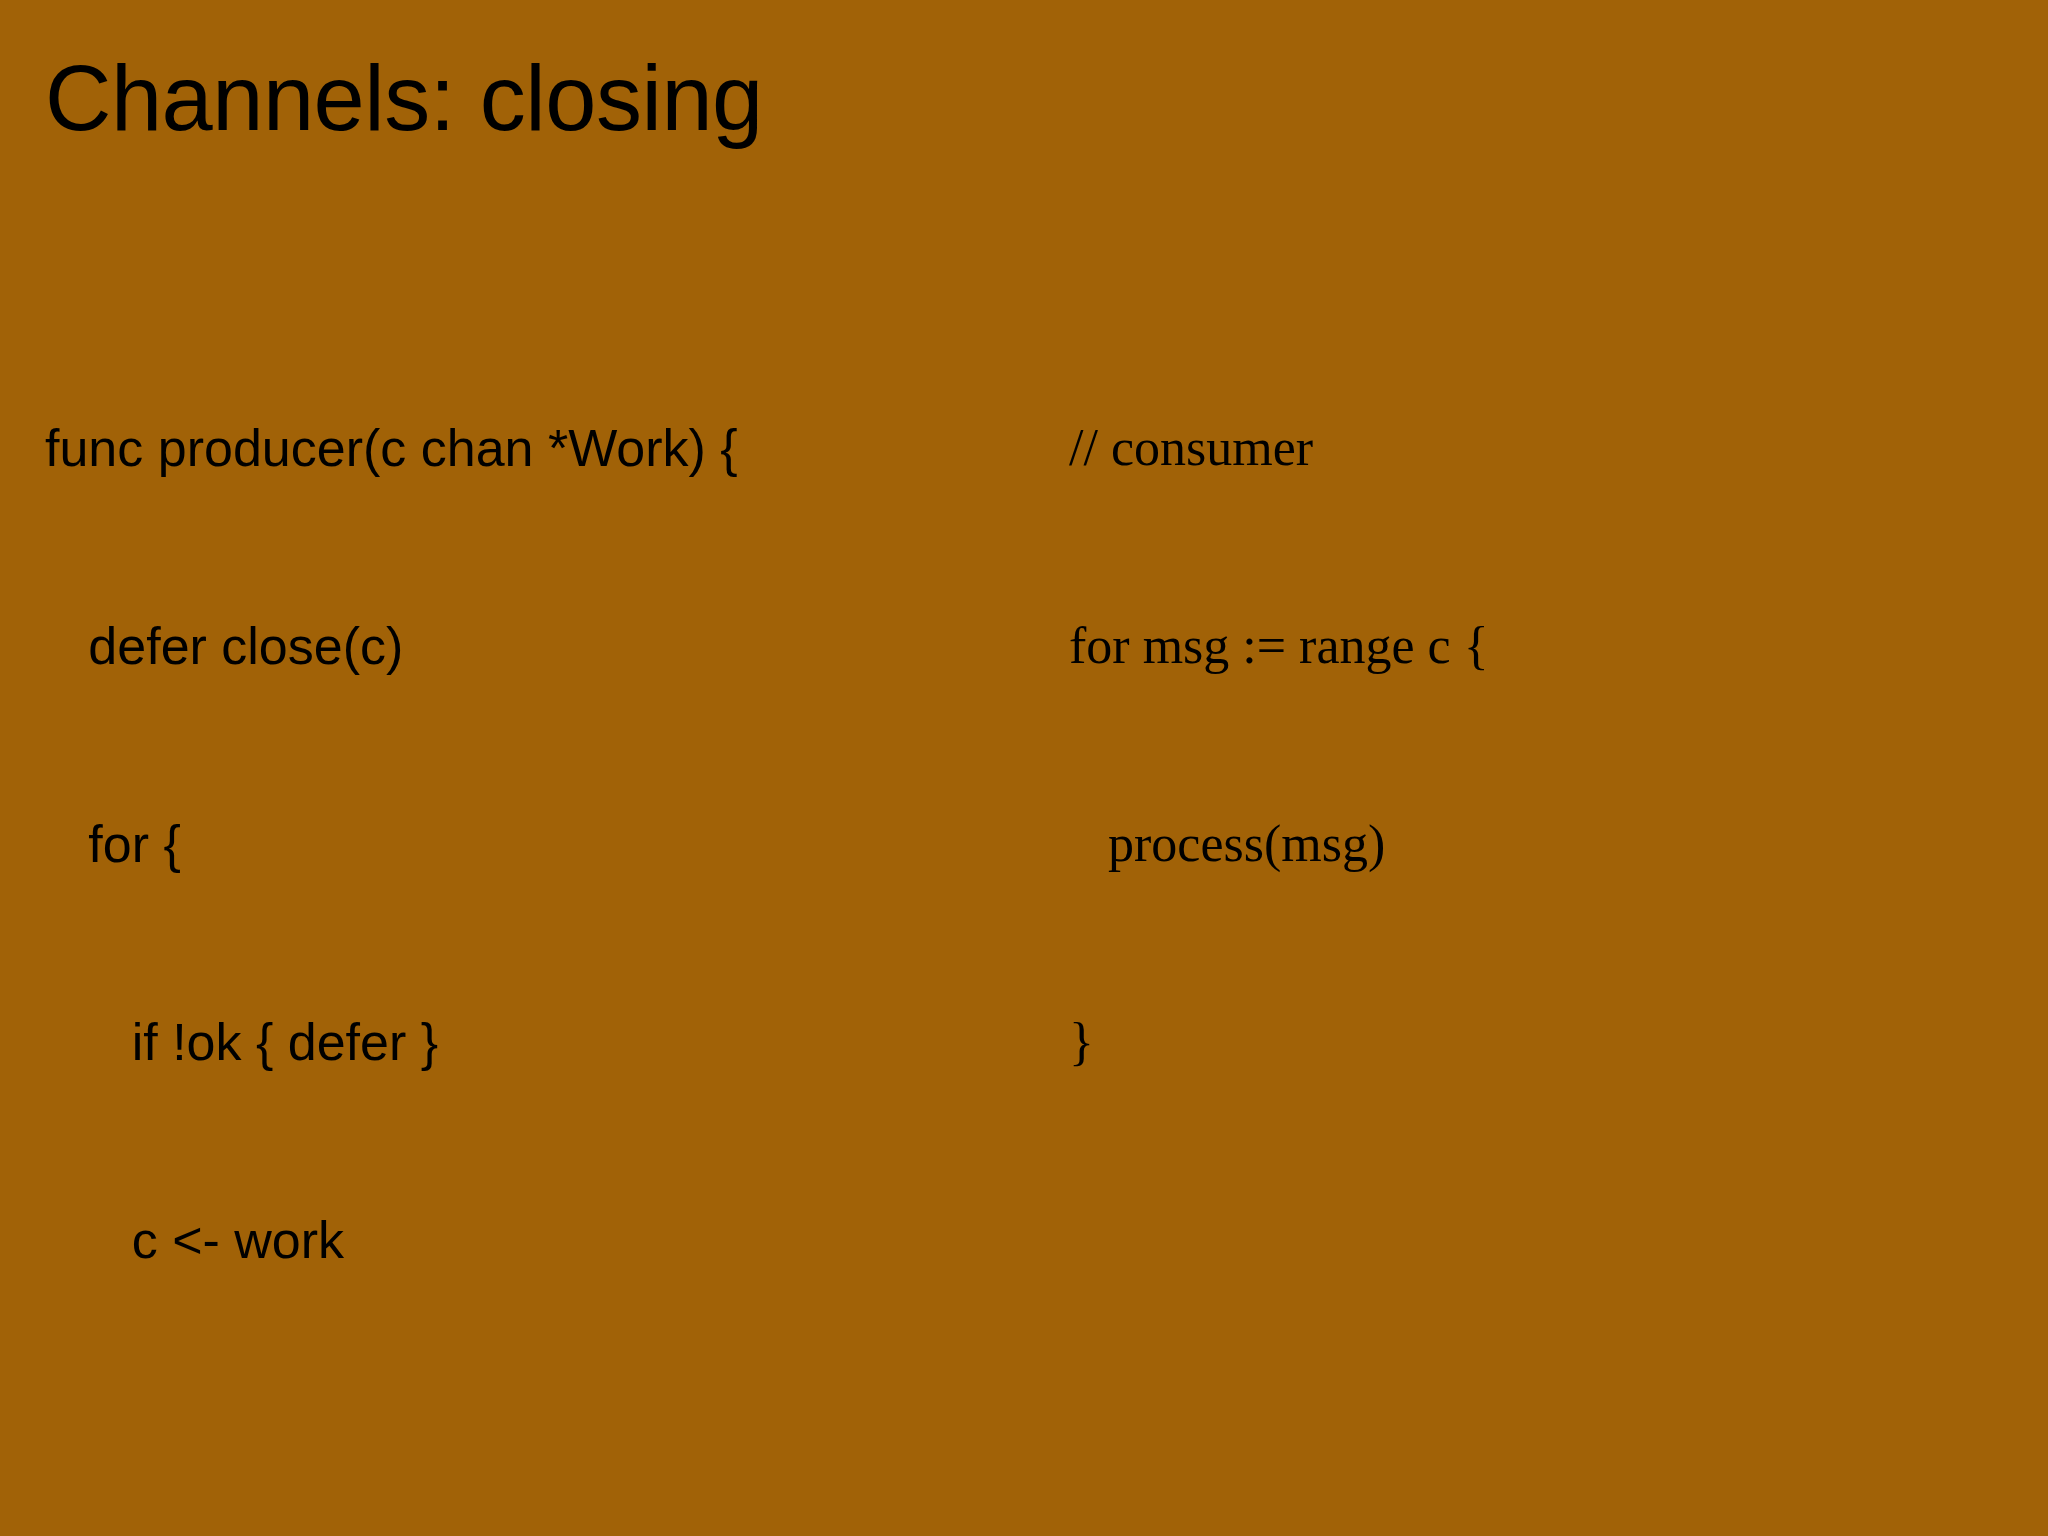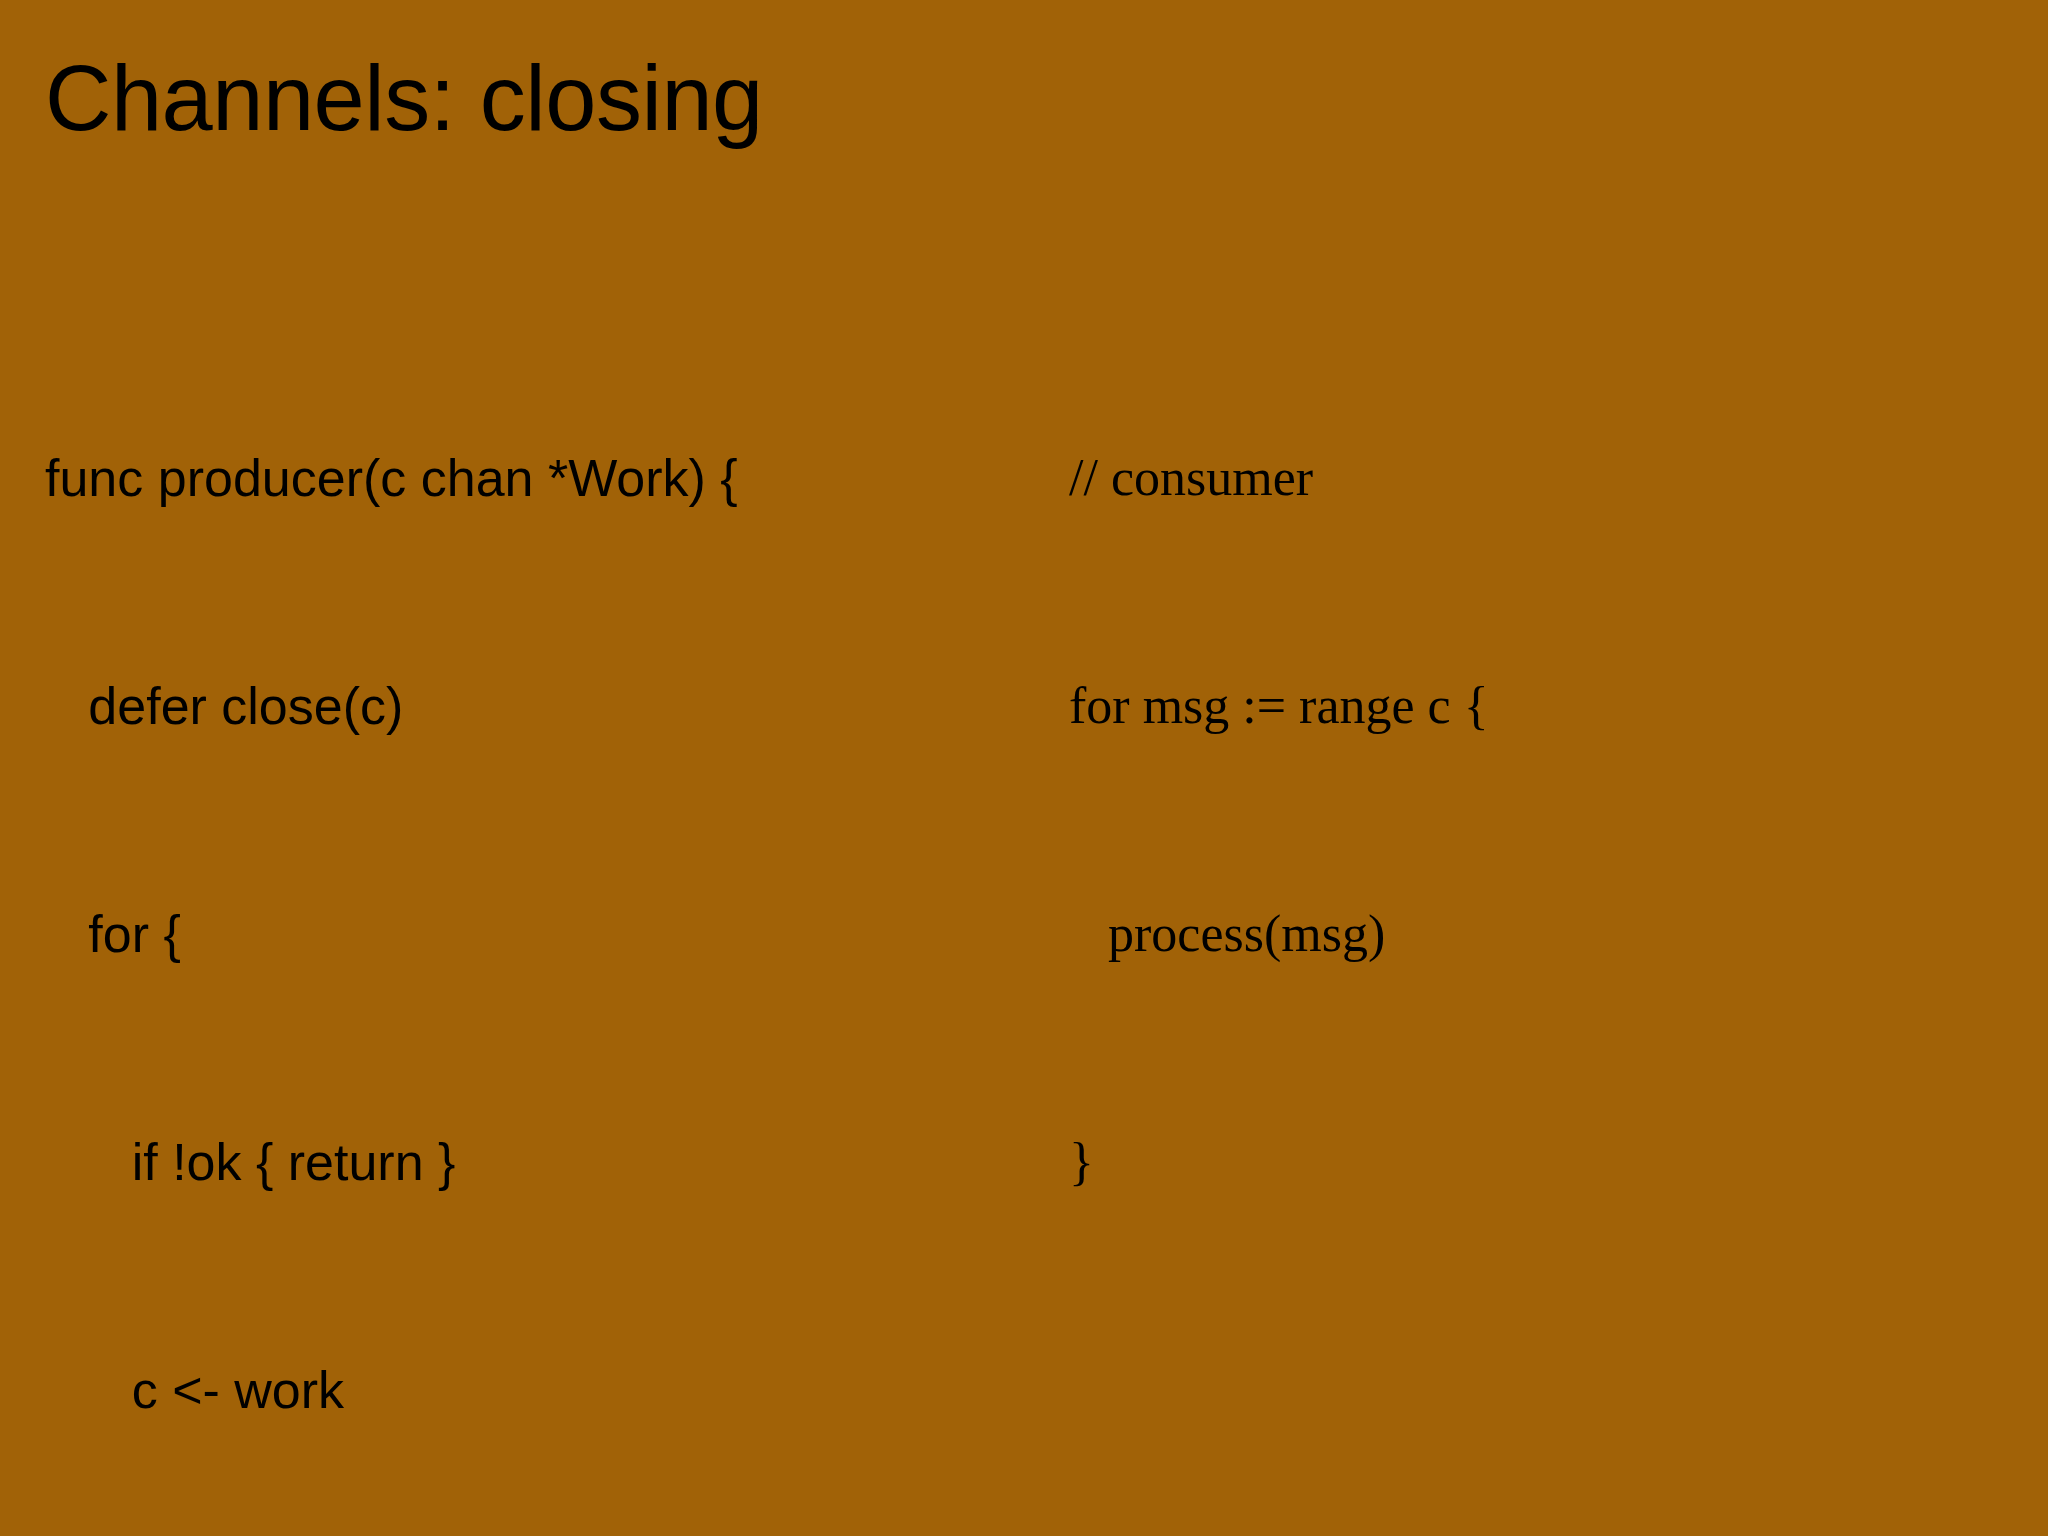--- a/index.html
+++ b/index.html
@@ -54,37 +54,36 @@
     color: #000000;
   }
 
   .code-block.left  { left: 45px;   width: 950px; }
   .code-block.right { left: 1069px; width: 900px; font-family: Liberation Serif, serif; }
 
   .code-line {
     display: block;
     white-space: pre;
     min-height: 66px;
-    margin-top: 30px;
   }
 </style>
 </head>
 <body>
 
 <div class="slide">
 
   <div class="slide-title">Channels: closing</div>
 
   <div class="body-area">
 
     <div class="code-block left">
       <span class="code-line">func producer(c chan *Work) {</span>
       <span class="code-line">   defer close(c)</span>
       <span class="code-line">   for {</span>
-      <span class="code-line">      if !ok { return }</span>
+      <span class="code-line">      if !ok { defer }</span>
       <span class="code-line">      c &lt;- work</span>
       
       
     </div>
 
     <div class="code-block right">
       <span class="code-line">// consumer</span>
       <span class="code-line">for msg := range c {</span>
       <span class="code-line">   process(msg)</span>
       <span class="code-line">}</span>

